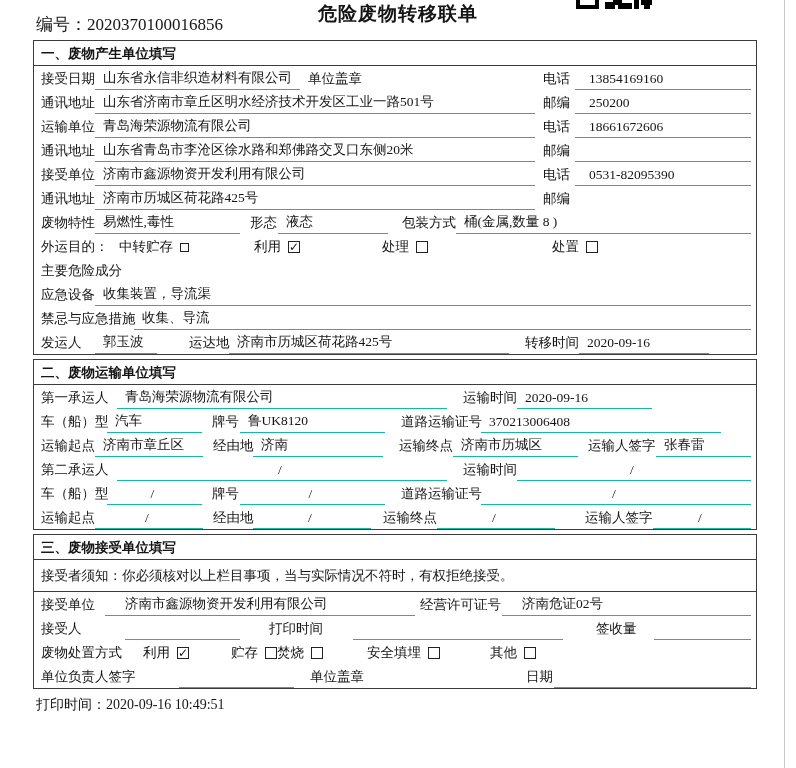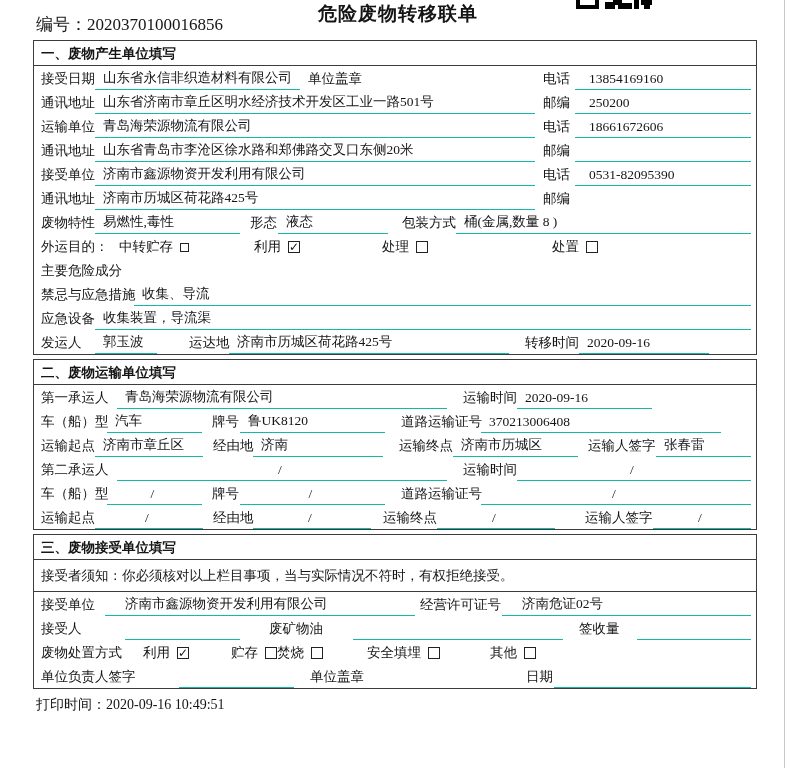--- a/index.html
+++ b/index.html
@@ -194,27 +194,27 @@
           <span>处置</span>
           <span class="cb"></span>
         </span>
       </div>
 
       <div class="row">
         <span class="lbl" style="width:82px">主要危险成分</span>
       </div>
 
       <div class="row">
+        <span class="lbl" style="width:56px">应急设备</span>
+        <span class="val grow">收集装置，导流渠</span>
+      </div>
+
+      <div class="row">
         <span class="lbl" style="width:95px">禁忌与应急措施</span>
         <span class="val grow">收集、导流</span>
-      </div>
-
-      <div class="row">
-        <span class="lbl" style="width:56px">应急设备</span>
-        <span class="val grow">收集装置，导流渠</span>
       </div>
 
       <div class="row">
         <span class="lbl" style="width:56px">发运人</span>
         <span class="val" style="width:62px">郭玉波</span>
         <span class="lbl" style="width:42px;margin-left:30px">运达地</span>
         <span class="val" style="width:280px">济南市历城区荷花路425号</span>
         <span class="lbl" style="width:56px;margin-left:14px">转移时间</span>
         <span class="val" style="width:130px">2020-09-16</span>
         <span class="grow"></span>
@@ -294,23 +294,23 @@
       <div class="row">
         <span class="lbl" style="width:66px">接受单位</span>
         <span class="val" style="width:310px;padding-left:20px">济南市鑫源物资开发利用有限公司</span>
         <span class="lbl" style="width:84px;margin-left:3px">经营许可证号</span>
         <span class="val grow" style="padding-left:20px">济南危证02号</span>
       </div>
 
       <div class="row">
         <span class="lbl" style="width:56px">接受人</span>
         <span class="val" style="width:115px;margin-left:30px"></span>
-        <span class="lbl" style="width:56px;margin-left:27px">废矿物油</span>
+        <span class="lbl" style="width:56px;margin-left:27px">打印时间</span>
         <span class="val" style="width:210px;margin-left:30px"></span>
-        <span class="lbl" style="width:48px;margin-left:14px">签收量</span>
+        <span class="lbl" style="width:48px;margin-left:31px">签收量</span>
         <span class="val grow" style="margin-left:12px"></span>
       </div>
 
       <div class="row">
         <span class="lbl" style="width:84px">废物处置方式</span>
         <span class="opt" style="margin-left:20px">
           <span>利用</span>
           <span class="cb checked"></span>
         </span>
         <span class="opt" style="margin-left:42px">

